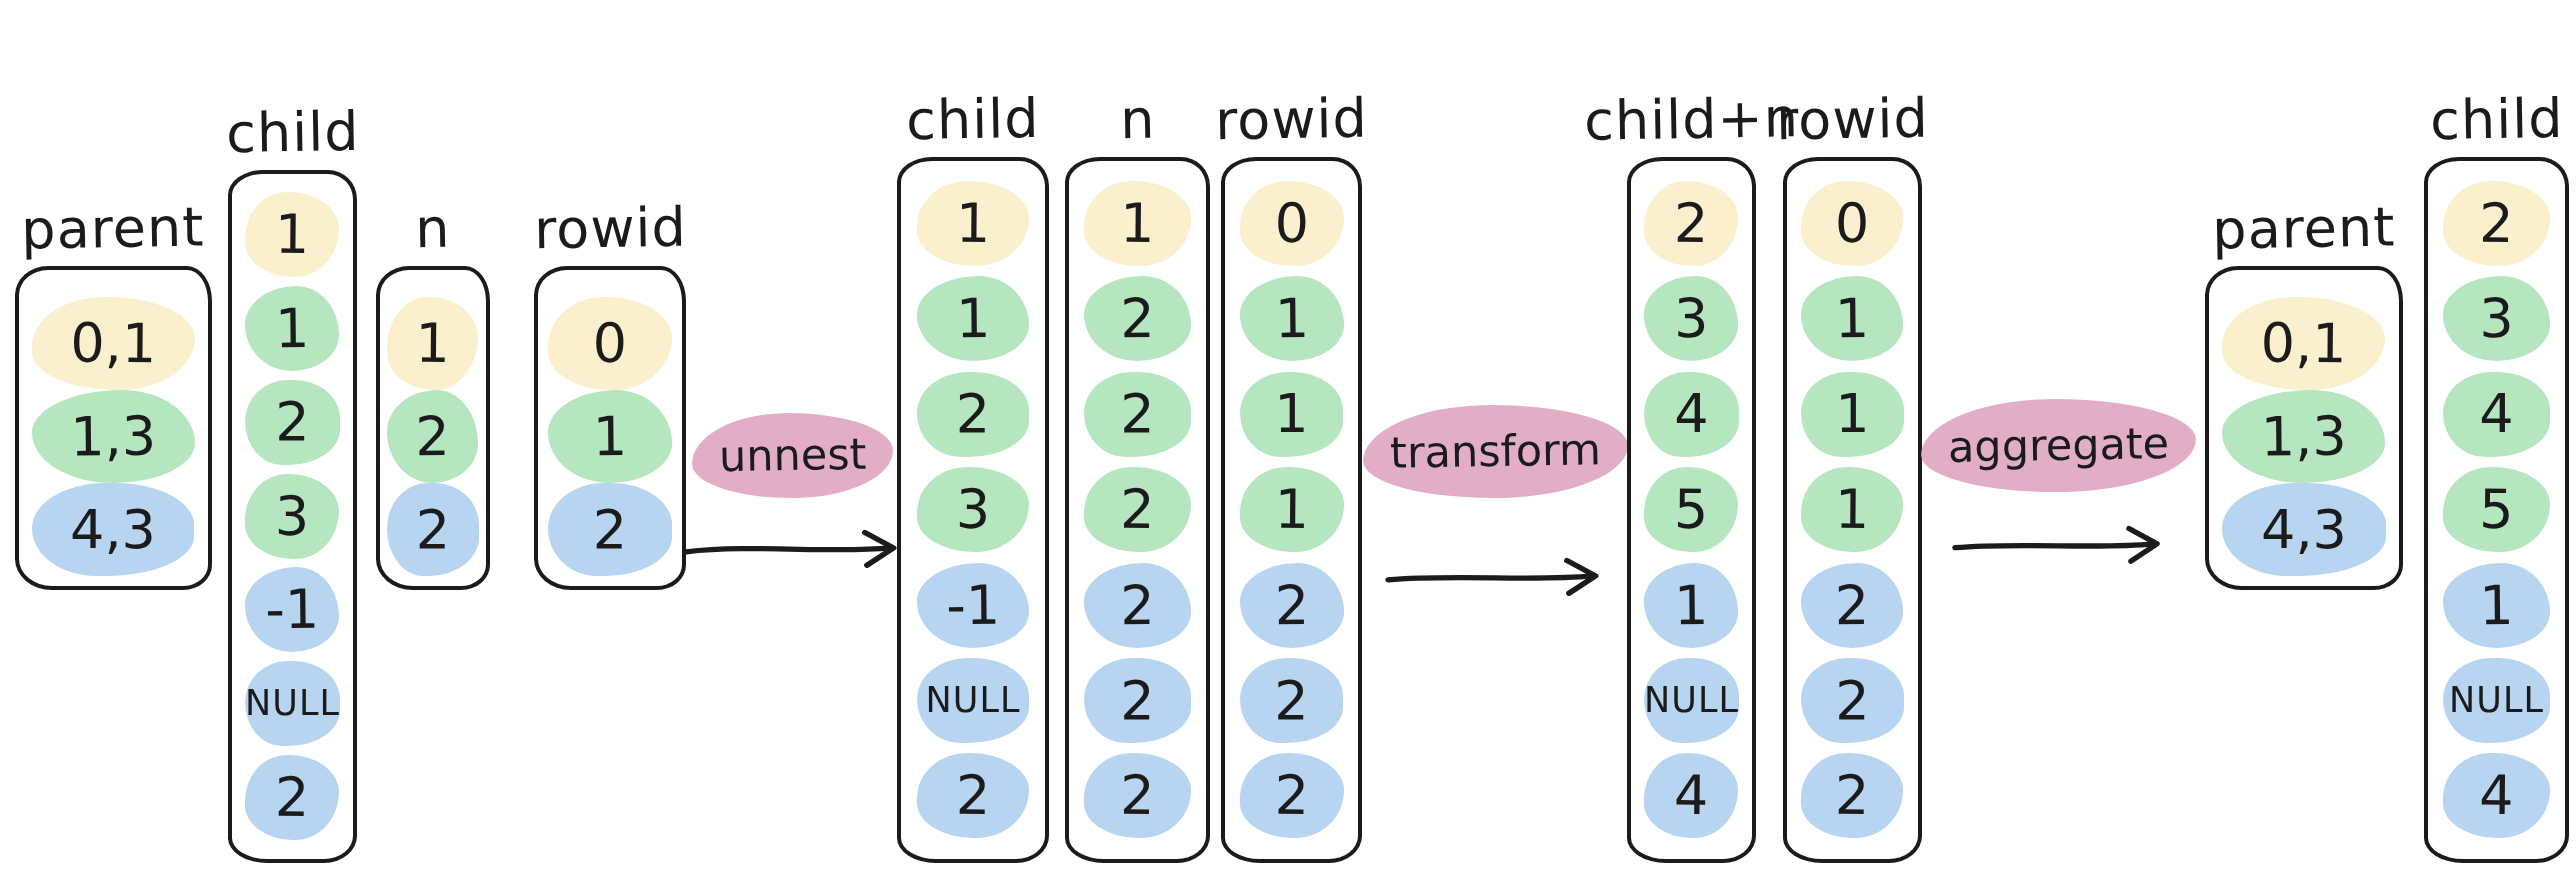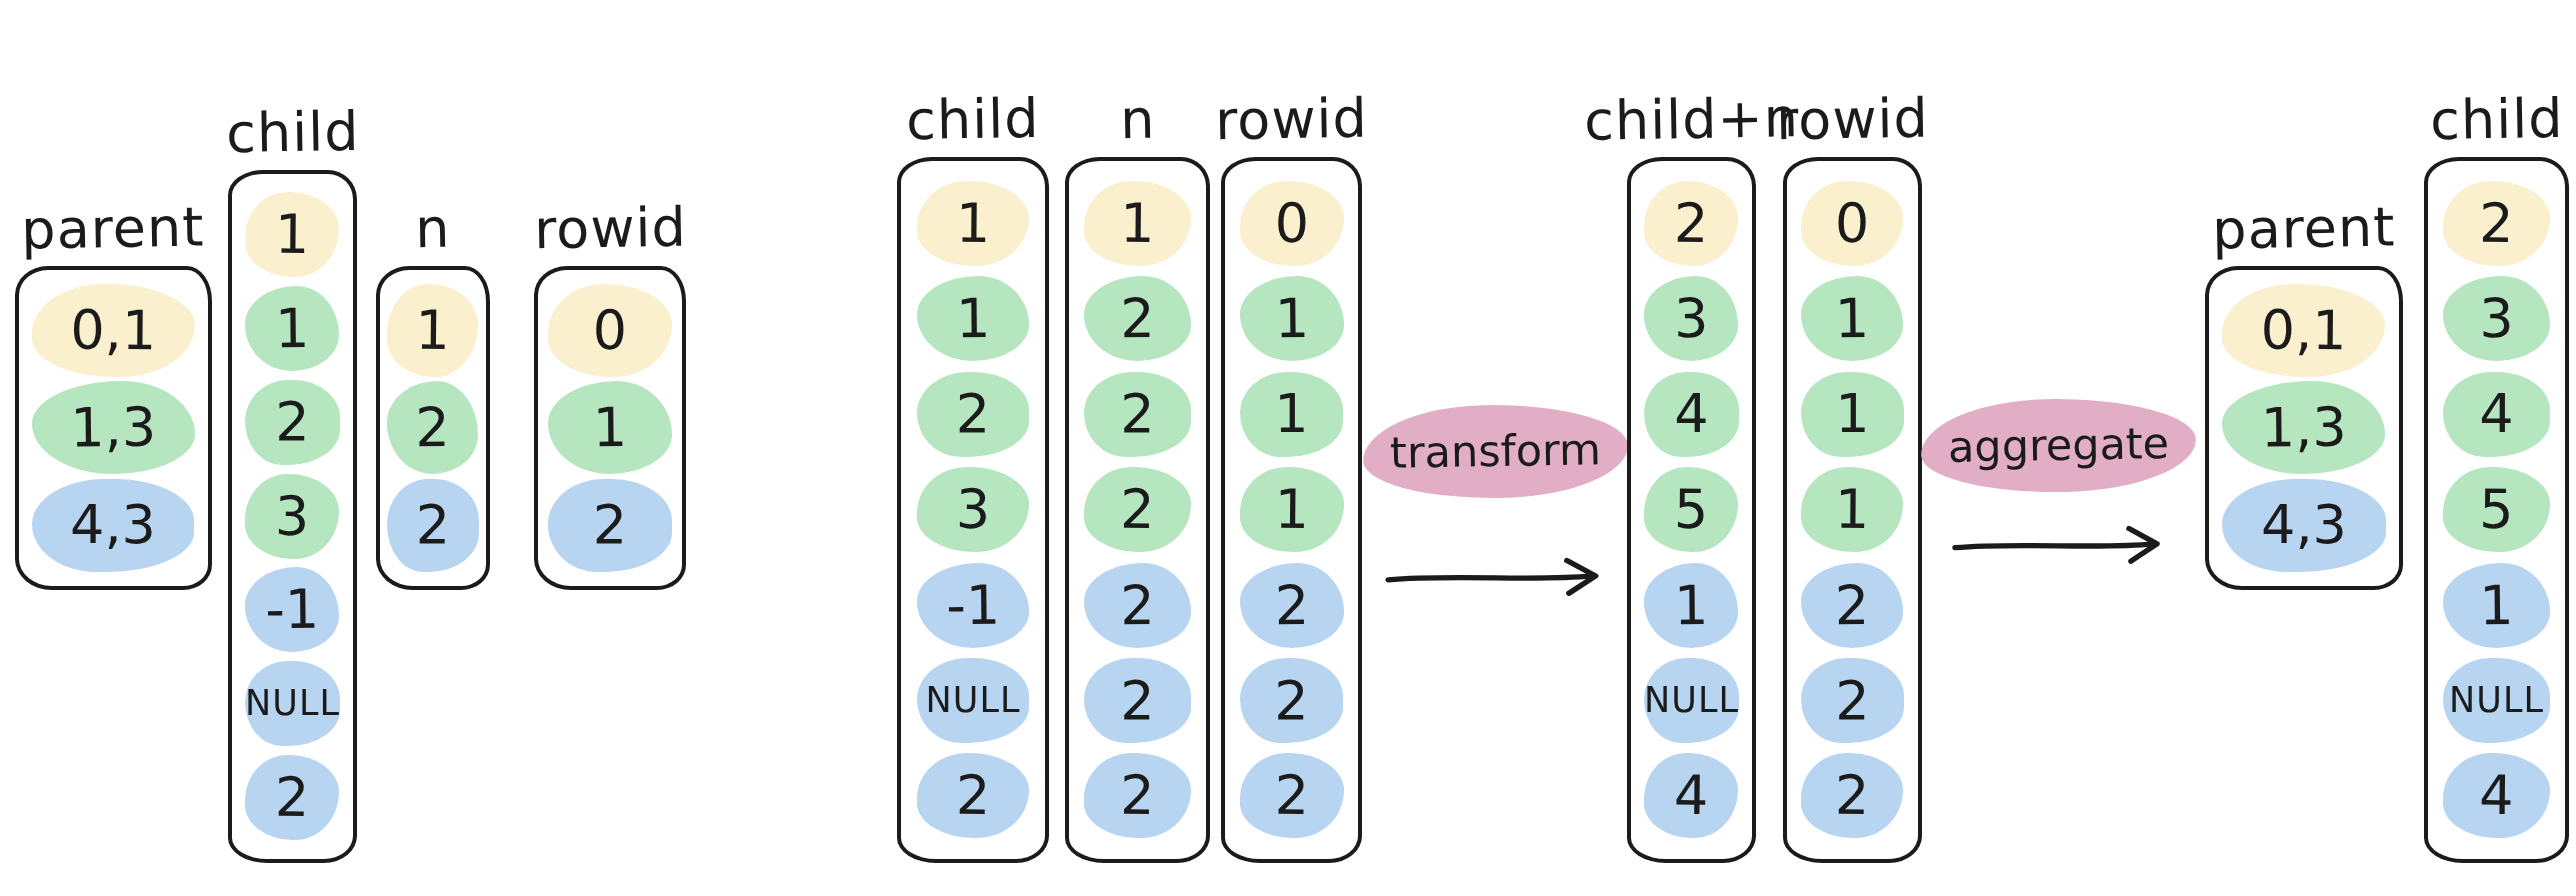--- a/index.html
+++ b/index.html
@@ -15,21 +15,21 @@
     height:96px;display:flex;align-items:flex-end;justify-content:center;
     white-space:nowrap;font-size:54px;line-height:1;padding-bottom:9.6px;
     letter-spacing:1px;transform:rotate(-1deg);color:var(--ink,#1b1b1b);
   }
   .box{
     width:100%;box-sizing:border-box;background:#fff;
     border:4.8px solid var(--ink,#1b1b1b);
     display:flex;flex-direction:column;justify-content:space-evenly;align-items:center;
     padding:9.6px 0;
   }
-  .box-short{border-radius:33px 25px 29px 37px / 29px 35px 25px 31px;}
+  .box-short{border-radius:33px 25px 29px 37px / 29px 35px 25px 31px;justify-content:flex-end;}
   .box-tall{border-radius:35px 29px 33px 39px / 25px 29px 27px 25px;}
 
   .cell{
     width:78%;height:85px;display:flex;align-items:center;justify-content:center;
     font-size:54px;line-height:1;flex:0 0 auto;
   }
   .box-short .cell{width:86%;height:93px;}
   .cell-long{font-size:35px;letter-spacing:1px;}
   .cell-yellow{background:var(--yellow,#faf0cd);}
   .cell-green{background:var(--green,#b5e6c0);}
@@ -105,20 +105,27 @@
   </div>
   <div class="column s0c3">
     <div class="col-label">rowid</div>
     <div class="box box-short">
         <div class="cell cell-yellow">0</div>
         <div class="cell cell-green">1</div>
         <div class="cell cell-blue">2</div>
       </div>
   </div>
 
+  <div class="transition t0">
+    <div class="cloud">unnest</div>
+    <svg class="arrow" viewBox="0 0 220 52" preserveAspectRatio="none">
+      <path d="M6,32 C70,24 150,34 204,28"></path>
+      <path d="M180,12 L208,28 L182,46"></path>
+    </svg>
+  </div>
 
   <div class="column s1c0">
     <div class="col-label">child</div>
     <div class="box box-tall">
         <div class="cell cell-yellow">1</div>
         <div class="cell cell-green">1</div>
         <div class="cell cell-green">2</div>
         <div class="cell cell-green">3</div>
         <div class="cell cell-blue">-1</div>
         <div class="cell cell-blue cell-long">NULL</div>

